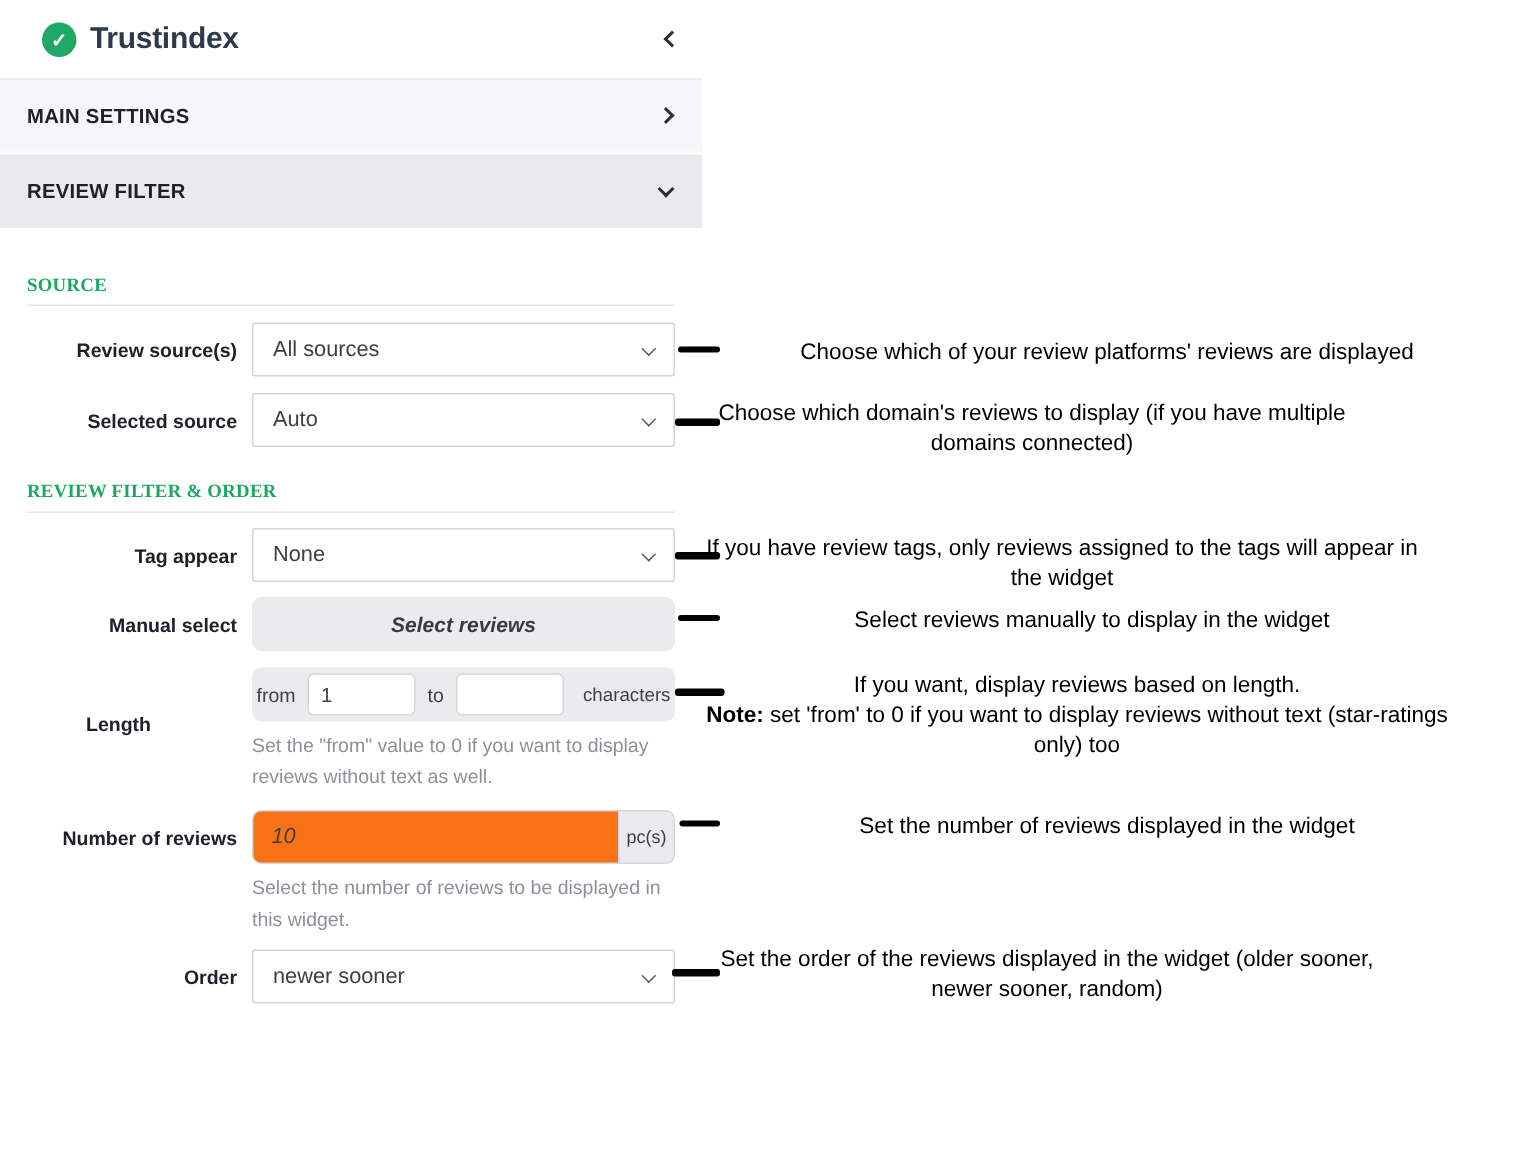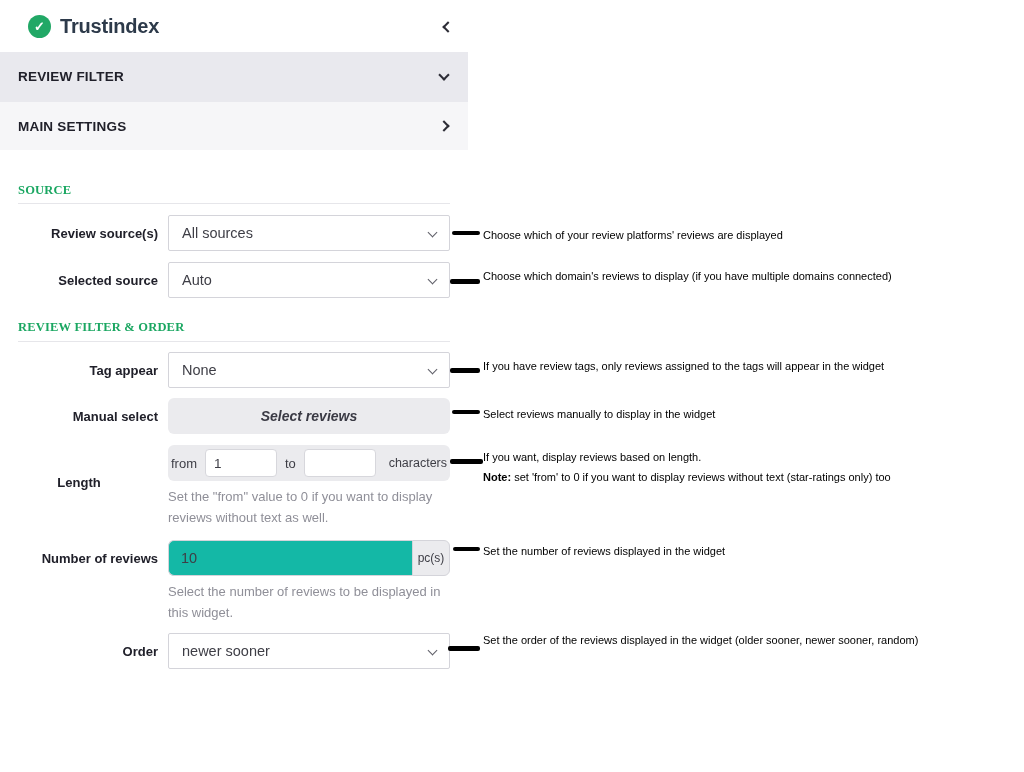--- a/index.html
+++ b/index.html
@@ -69,57 +69,57 @@
     font-size:13.5px; color:#3e3e46; padding:0 8px;
   }
   .len-unit { font-size:12.5px; margin-left:auto; }
   .help {
     position:absolute; left:168px; width:288px;
     font-size:13px; line-height:21px; color:#8f8f98;
   }
   .num-group { position:absolute; left:168px; top:540px; width:282px; height:36px; display:flex; }
   .num-input {
     flex:1; min-width:0; border:1px solid #d4d4da; border-right:none;
-    border-radius:6px 0 0 6px; background:#14b8a6; padding:0 12px;
-    font-family:"Liberation Sans", sans-serif; font-size:14.5px; color:#3e3e46;
+    border-radius:6px 0 0 6px; background:#f97316; padding:0 12px;
+    font-family:"Liberation Sans", sans-serif; font-size:14.5px; color:#3e3e46;font-style:italic;
   }
   .num-suffix {
     width:38px; background:#ebebee; border:1px solid #d4d4da;
     border-radius:0 6px 6px 0; display:flex; align-items:center; justify-content:center;
     font-size:12px; color:#3e3e46;
   }
 
   
-  .annotation { position:absolute; left:483px; font-size:11px; line-height:20px; color:#000; }
+  .annotation { position:absolute; left:468px; font-size:15px; line-height:20px; color:#000;text-align:center; }
   .annotation .bold { font-weight:700; }
   .marker { position:absolute; background:#000; border-radius:2px; }
 </style>
 </head>
 <body>
 
 <div class="page">
 
   <div class="panel">
 
     <div class="panel-header">
       <div class="logo">
         <span class="logo-circle">✓</span>
         <span class="logo-text">Trustindex</span>
       </div>
       <span><span class="chev left"></span></span>
     </div>
 
+    <div class="acc-row main">
+      <span class="acc-label">MAIN SETTINGS</span>
+      <span class="chev right"></span>
+    </div>
+
     <div class="acc-row filter">
       <span class="acc-label">REVIEW FILTER</span>
       <span class="chev down"></span>
-    </div>
-
-    <div class="acc-row main">
-      <span class="acc-label">MAIN SETTINGS</span>
-      <span class="chev right"></span>
     </div>
   </div>
 
   <div class="sec-heading" style="top:183px;">SOURCE</div>
   <div class="divider" style="top:203px;"></div>
 
   <div class="f-label" style="top:226px;">Review source(s)</div>
   <div class="select" style="top:215px;">
     <span>All sources</span>
     <span class="chev-sm"></span>

